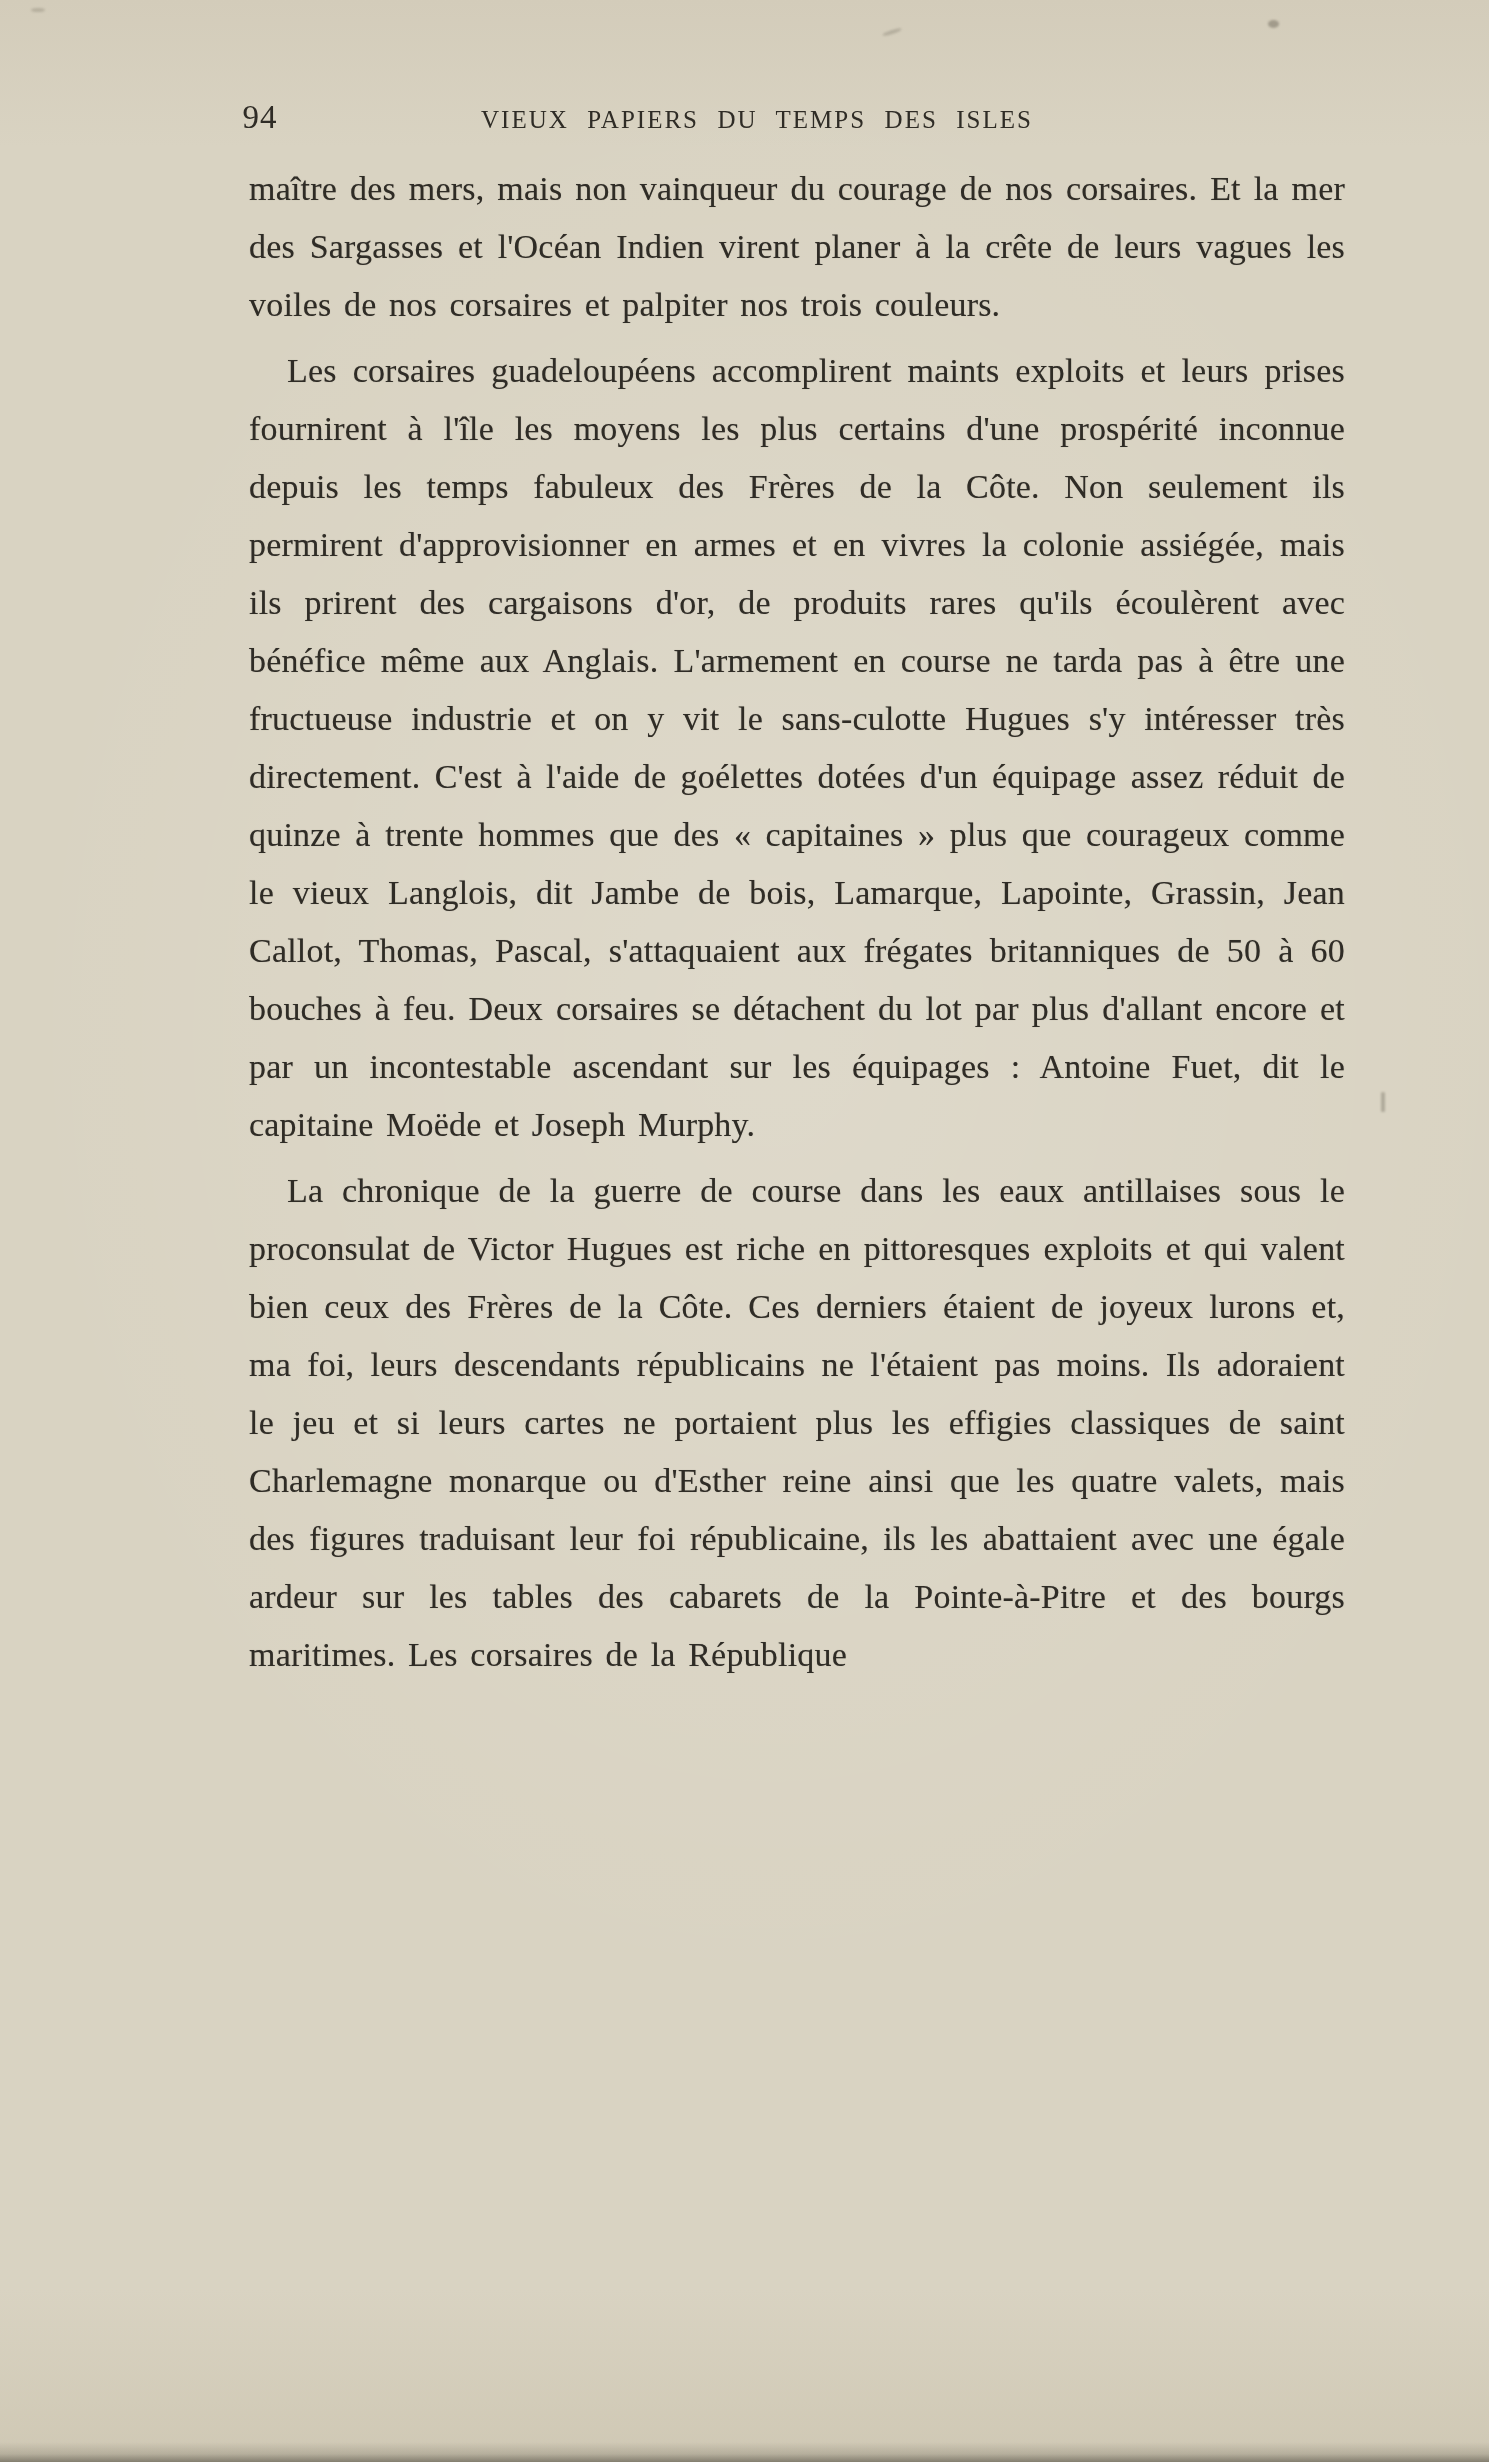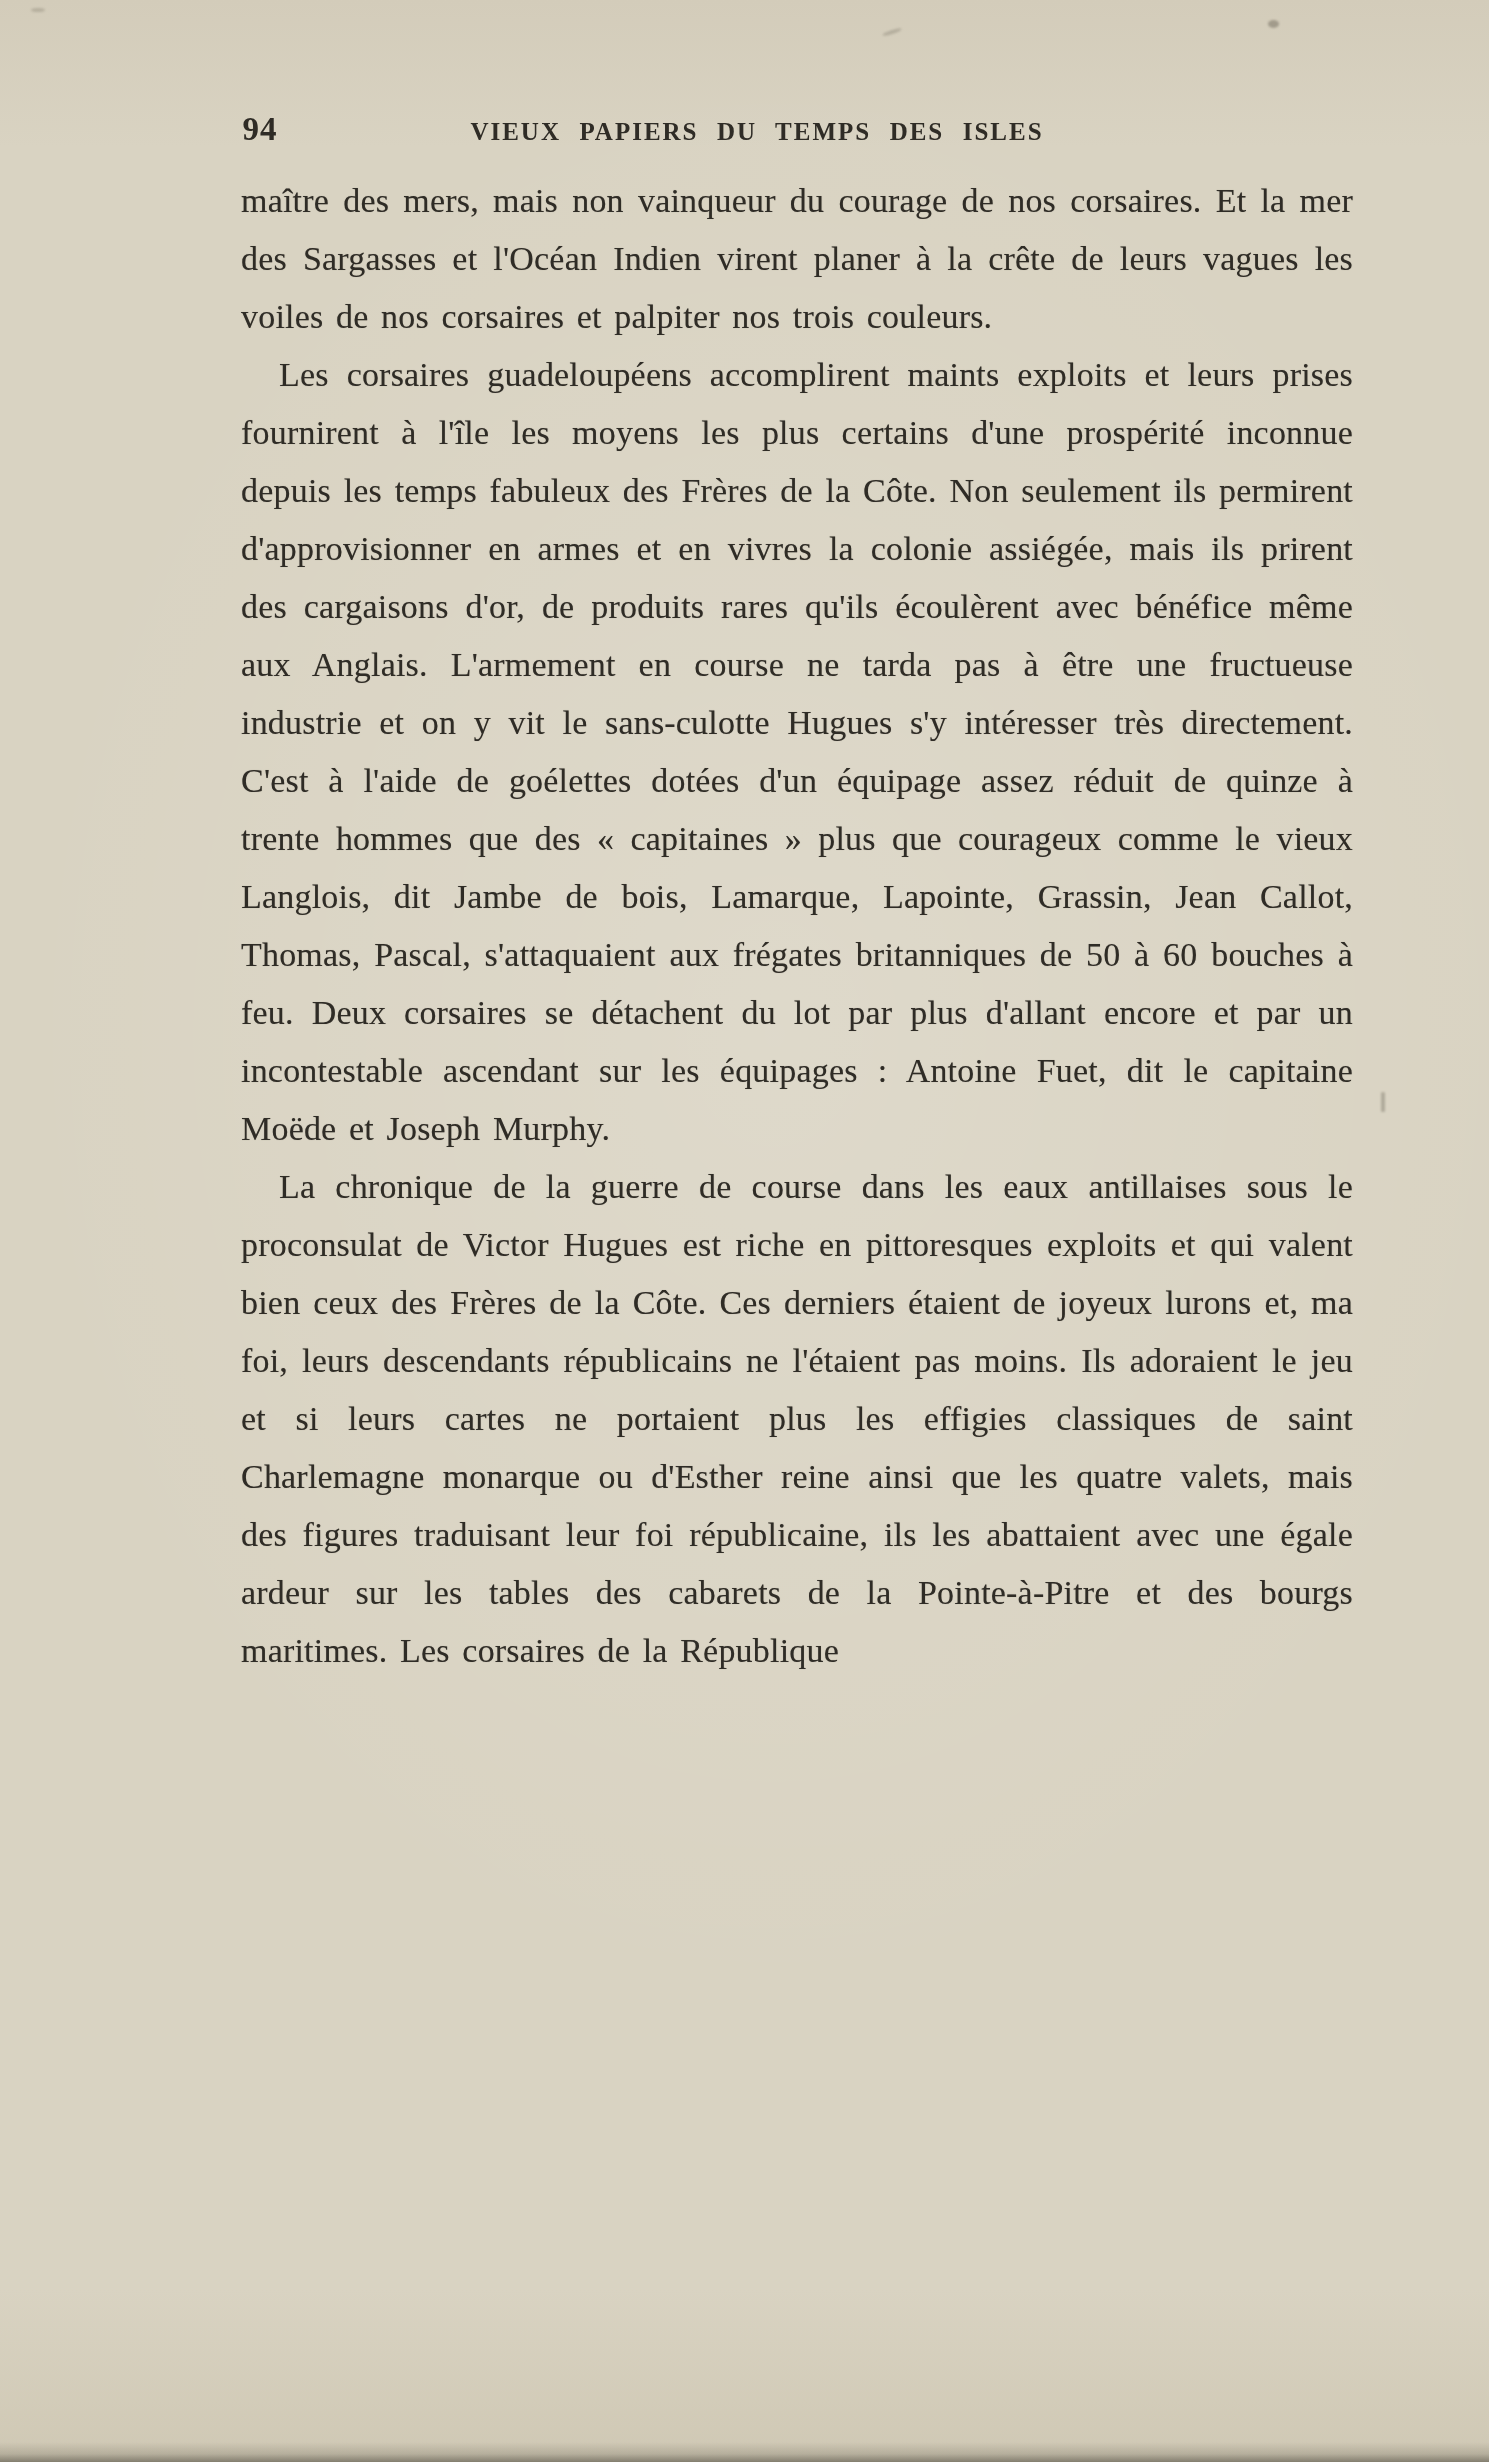--- a/index.html
+++ b/index.html
@@ -42,22 +42,21 @@
   }
   .page-inner{
     position:absolute;
     left:241px;
     top:99px;
     width:1112px;
   }
   .running-head{
     position:relative;
     height:50px;
-    font-weight:bold;
-    margin-top:12px;
+    font-weight:normal;
   }
   .page-number{
     position:absolute;
     left:1.6px;
     top:0;
     font-size:33px;
     letter-spacing:0.8px;
   }
   .running-title{
     position:absolute;
@@ -70,21 +69,21 @@
     word-spacing:10.2px;
   }
   .body-text{
     margin-top:11px;
     font-size:34px;
     line-height:58px;
     text-align:justify;
     text-shadow:0 0 0.8px rgba(45,41,34,0.35);
   }
   .body-text p{
-    margin:0;
+    margin:8px;
     word-spacing:3.9px;
     letter-spacing:0.2px;
   }
   .body-text p.indented{
     text-indent:38px;
   }
 </style>
 </head>
 <body>
 

